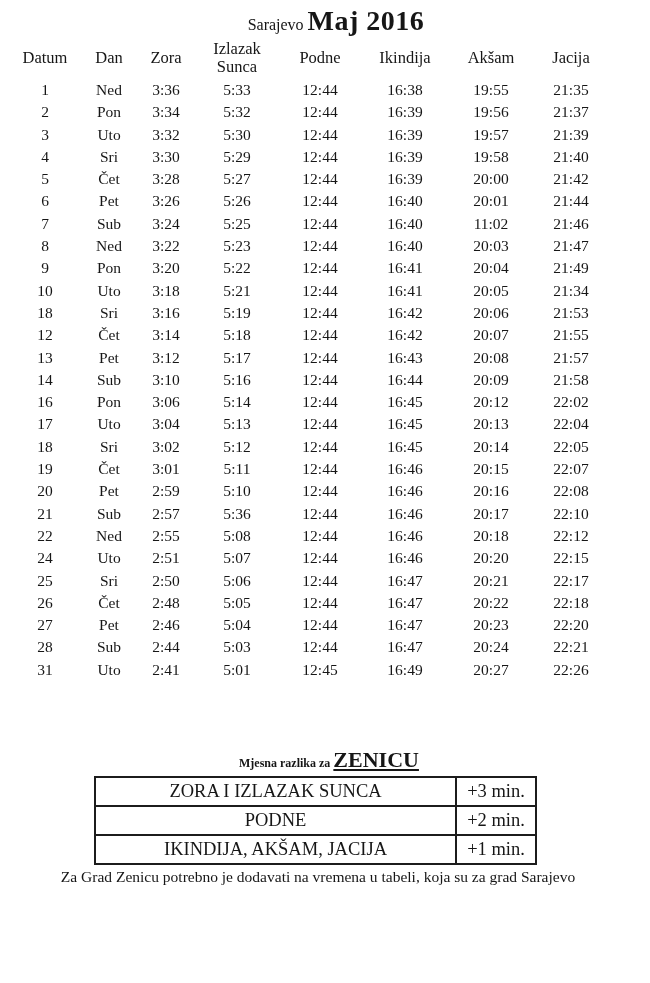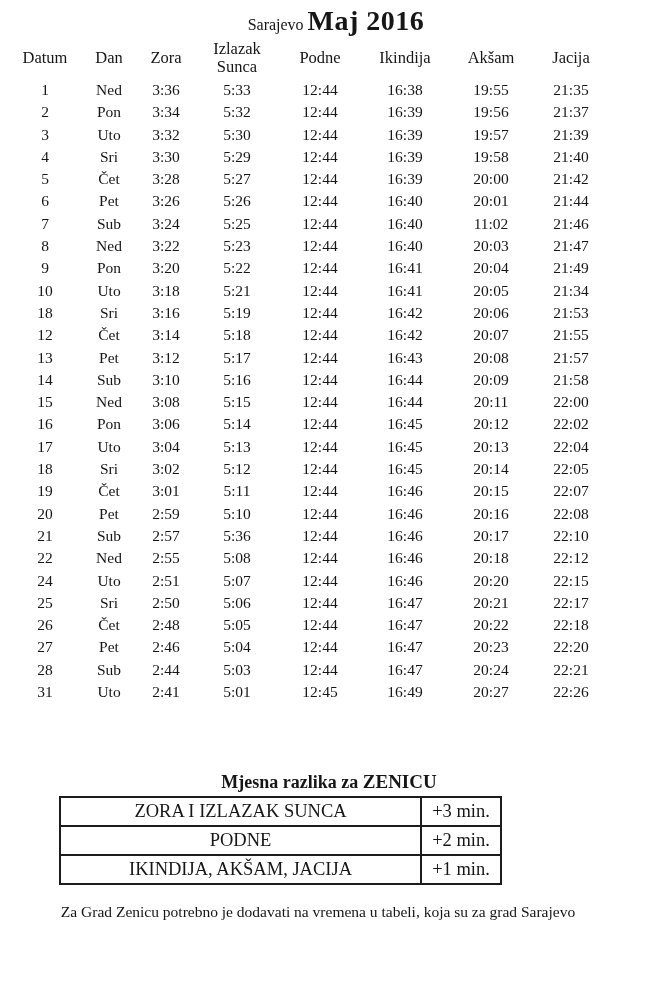--- a/index.html
+++ b/index.html
@@ -58,42 +58,42 @@
 
   
   .zenica { margin-top: 66px; }
   .z-title {
     text-align: center;
     font-weight: bold;
     padding-left: 60px;
     white-space: nowrap;
     line-height: 26px;
   }
-  .z-title-prefix { font-size: 18px; }
-  .z-title-city { font-size: 19px; }
+  .z-title-prefix { font-size: 12px; }
+  .z-title-city { font-size: 22px; text-decoration: underline; }
   table.z-table {
     border-collapse: collapse;
     table-layout: fixed;
-    margin-left: 59px;
+    margin-left: 94px;
     width: 441px;
   }
   table.z-table col:nth-child(1) { width: 361px; }
   table.z-table col:nth-child(2) { width: 80px; }
   table.z-table td {
     border: 2px solid #1c1c1c;
     text-align: center;
     font-size: 18.5px;
     height: 27px;
     padding: 0 2px;
     vertical-align: middle;
   }
   .z-note {
     text-align: center;
     padding-left: 38px;
-    margin-top: 18px;
+    margin-top: 3px;
     font-size: 15.5px;
     white-space: nowrap;
   }
 </style>
 </head>
 <body>
 
 <div class="page">
 
   <div class="title-row">
@@ -257,30 +257,20 @@
         </tr>
         <tr>
           <td>14</td>
           <td>Sub</td>
           <td>3:10</td>
           <td>5:16</td>
           <td>12:44</td>
           <td>16:44</td>
           <td>20:09</td>
           <td>21:58</td>
-        </tr>
-        <tr>
-          <td>15</td>
-          <td>Ned</td>
-          <td>3:08</td>
-          <td>5:15</td>
-          <td>12:44</td>
-          <td>16:44</td>
-          <td>20:11</td>
-          <td>22:00</td>
         </tr>
         <tr>
           <td>16</td>
           <td>Pon</td>
           <td>3:06</td>
           <td>5:14</td>
           <td>12:44</td>
           <td>16:45</td>
           <td>20:12</td>
           <td>22:02</td>

